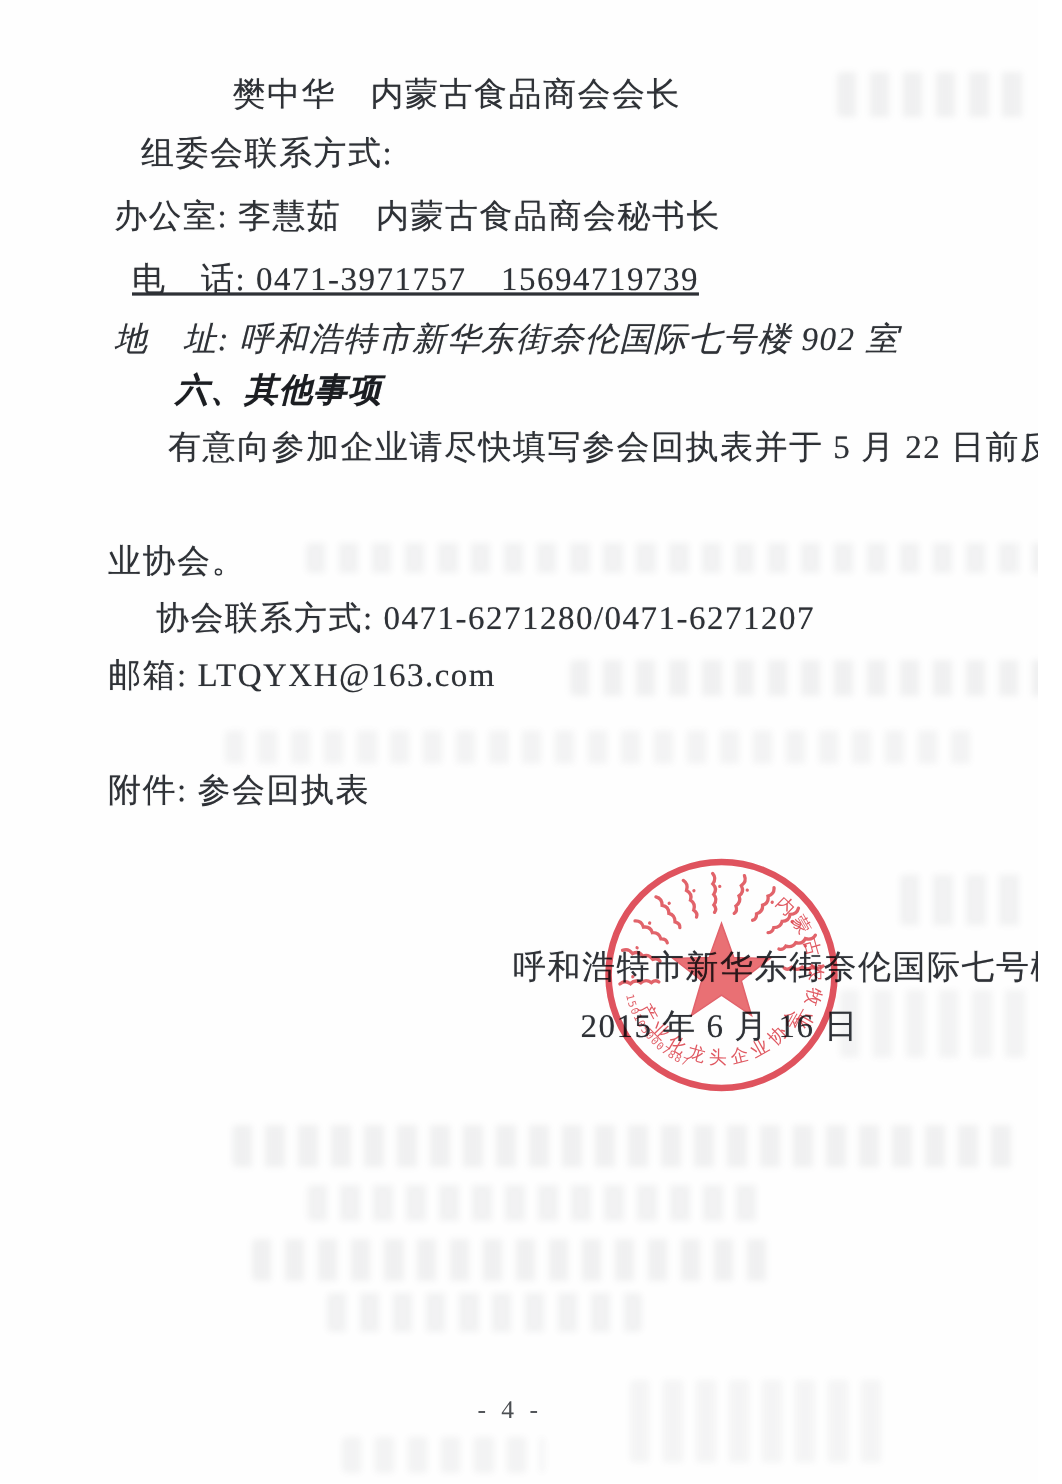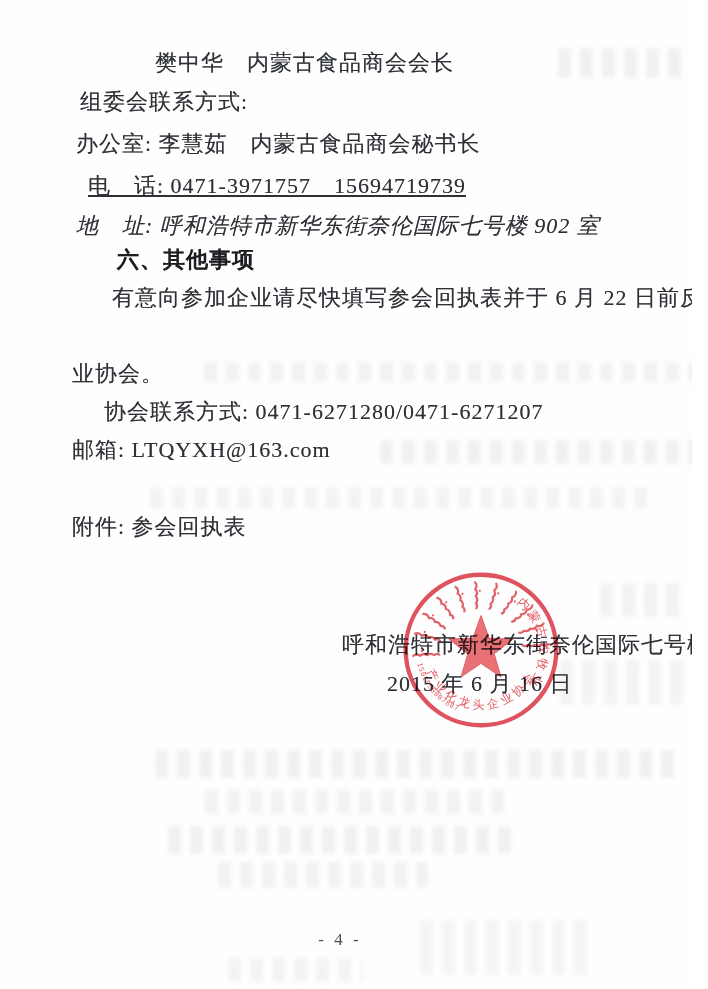--- a/index.html
+++ b/index.html
@@ -36,26 +36,26 @@
     background:repeating-linear-gradient(90deg, rgba(100,105,112,.18) 0 13px, transparent 13px 22px);
     filter:blur(2.2px);
   }
 </style>
 </head>
 <body>
 
 <div class="page">
 
   <div class="line" style="left:155px;top:51px;">樊中华　内蒙古食品商会会长</div>
-  <div class="line" style="left:80px;top:90px;">组委会联系方式:</div>
+  <div class="line" style="left:94px;top:90px;">组委会联系方式:</div>
   <div class="line" style="left:76px;top:132px;font-family:Liberation Serif, serif;">办公室: 李慧茹　内蒙古食品商会秘书长</div>
   <div class="line" style="left:88px;top:174px;text-decoration:underline;">电　话: 0471-3971757　15694719739</div>
   <div class="line" style="left:76px;top:214px;font-style:italic;">地　址: 呼和浩特市新华东街奈伦国际七号楼 902 室</div>
-  <div class="line bold" style="left:117px;top:248px;">六、其他事项</div>
-  <div class="line" style="left:112px;top:286px;">有意向参加企业请尽快填写参会回执表并于 6 月 22 日前反</div>
+  <div class="line bold" style="left:117px;top:248px;font-style:italic;">六、其他事项</div>
+  <div class="line" style="left:112px;top:286px;">有意向参加企业请尽快填写参会回执表并于 5 月 22 日前反</div>
   <div class="line" style="left:72px;top:362px;">业协会。</div>
   <div class="line" style="left:72px;top:400px;margin-left:32px;">协会联系方式: 0471-6271280/0471-6271207</div>
   <div class="line" style="left:72px;top:438px;">邮箱: LTQYXH@163.com</div>
   <div class="line" style="left:72px;top:515px;">附件: 参会回执表</div>
   <div class="line" style="left:342px;top:633px;">呼和浩特市新华东街奈伦国际七号楼</div>
   <div class="line" style="left:387px;top:672px;">2015 年 6 月 16 日</div>
 
   <div class="bleed" style="left:558px;top:48px;width:128px;height:30px;opacity:.5;"></div>
   <div class="bleed" style="left:204px;top:362px;width:492px;height:20px;opacity:.45;"></div>
   <div class="bleed" style="left:380px;top:440px;width:318px;height:24px;opacity:.5;"></div>

